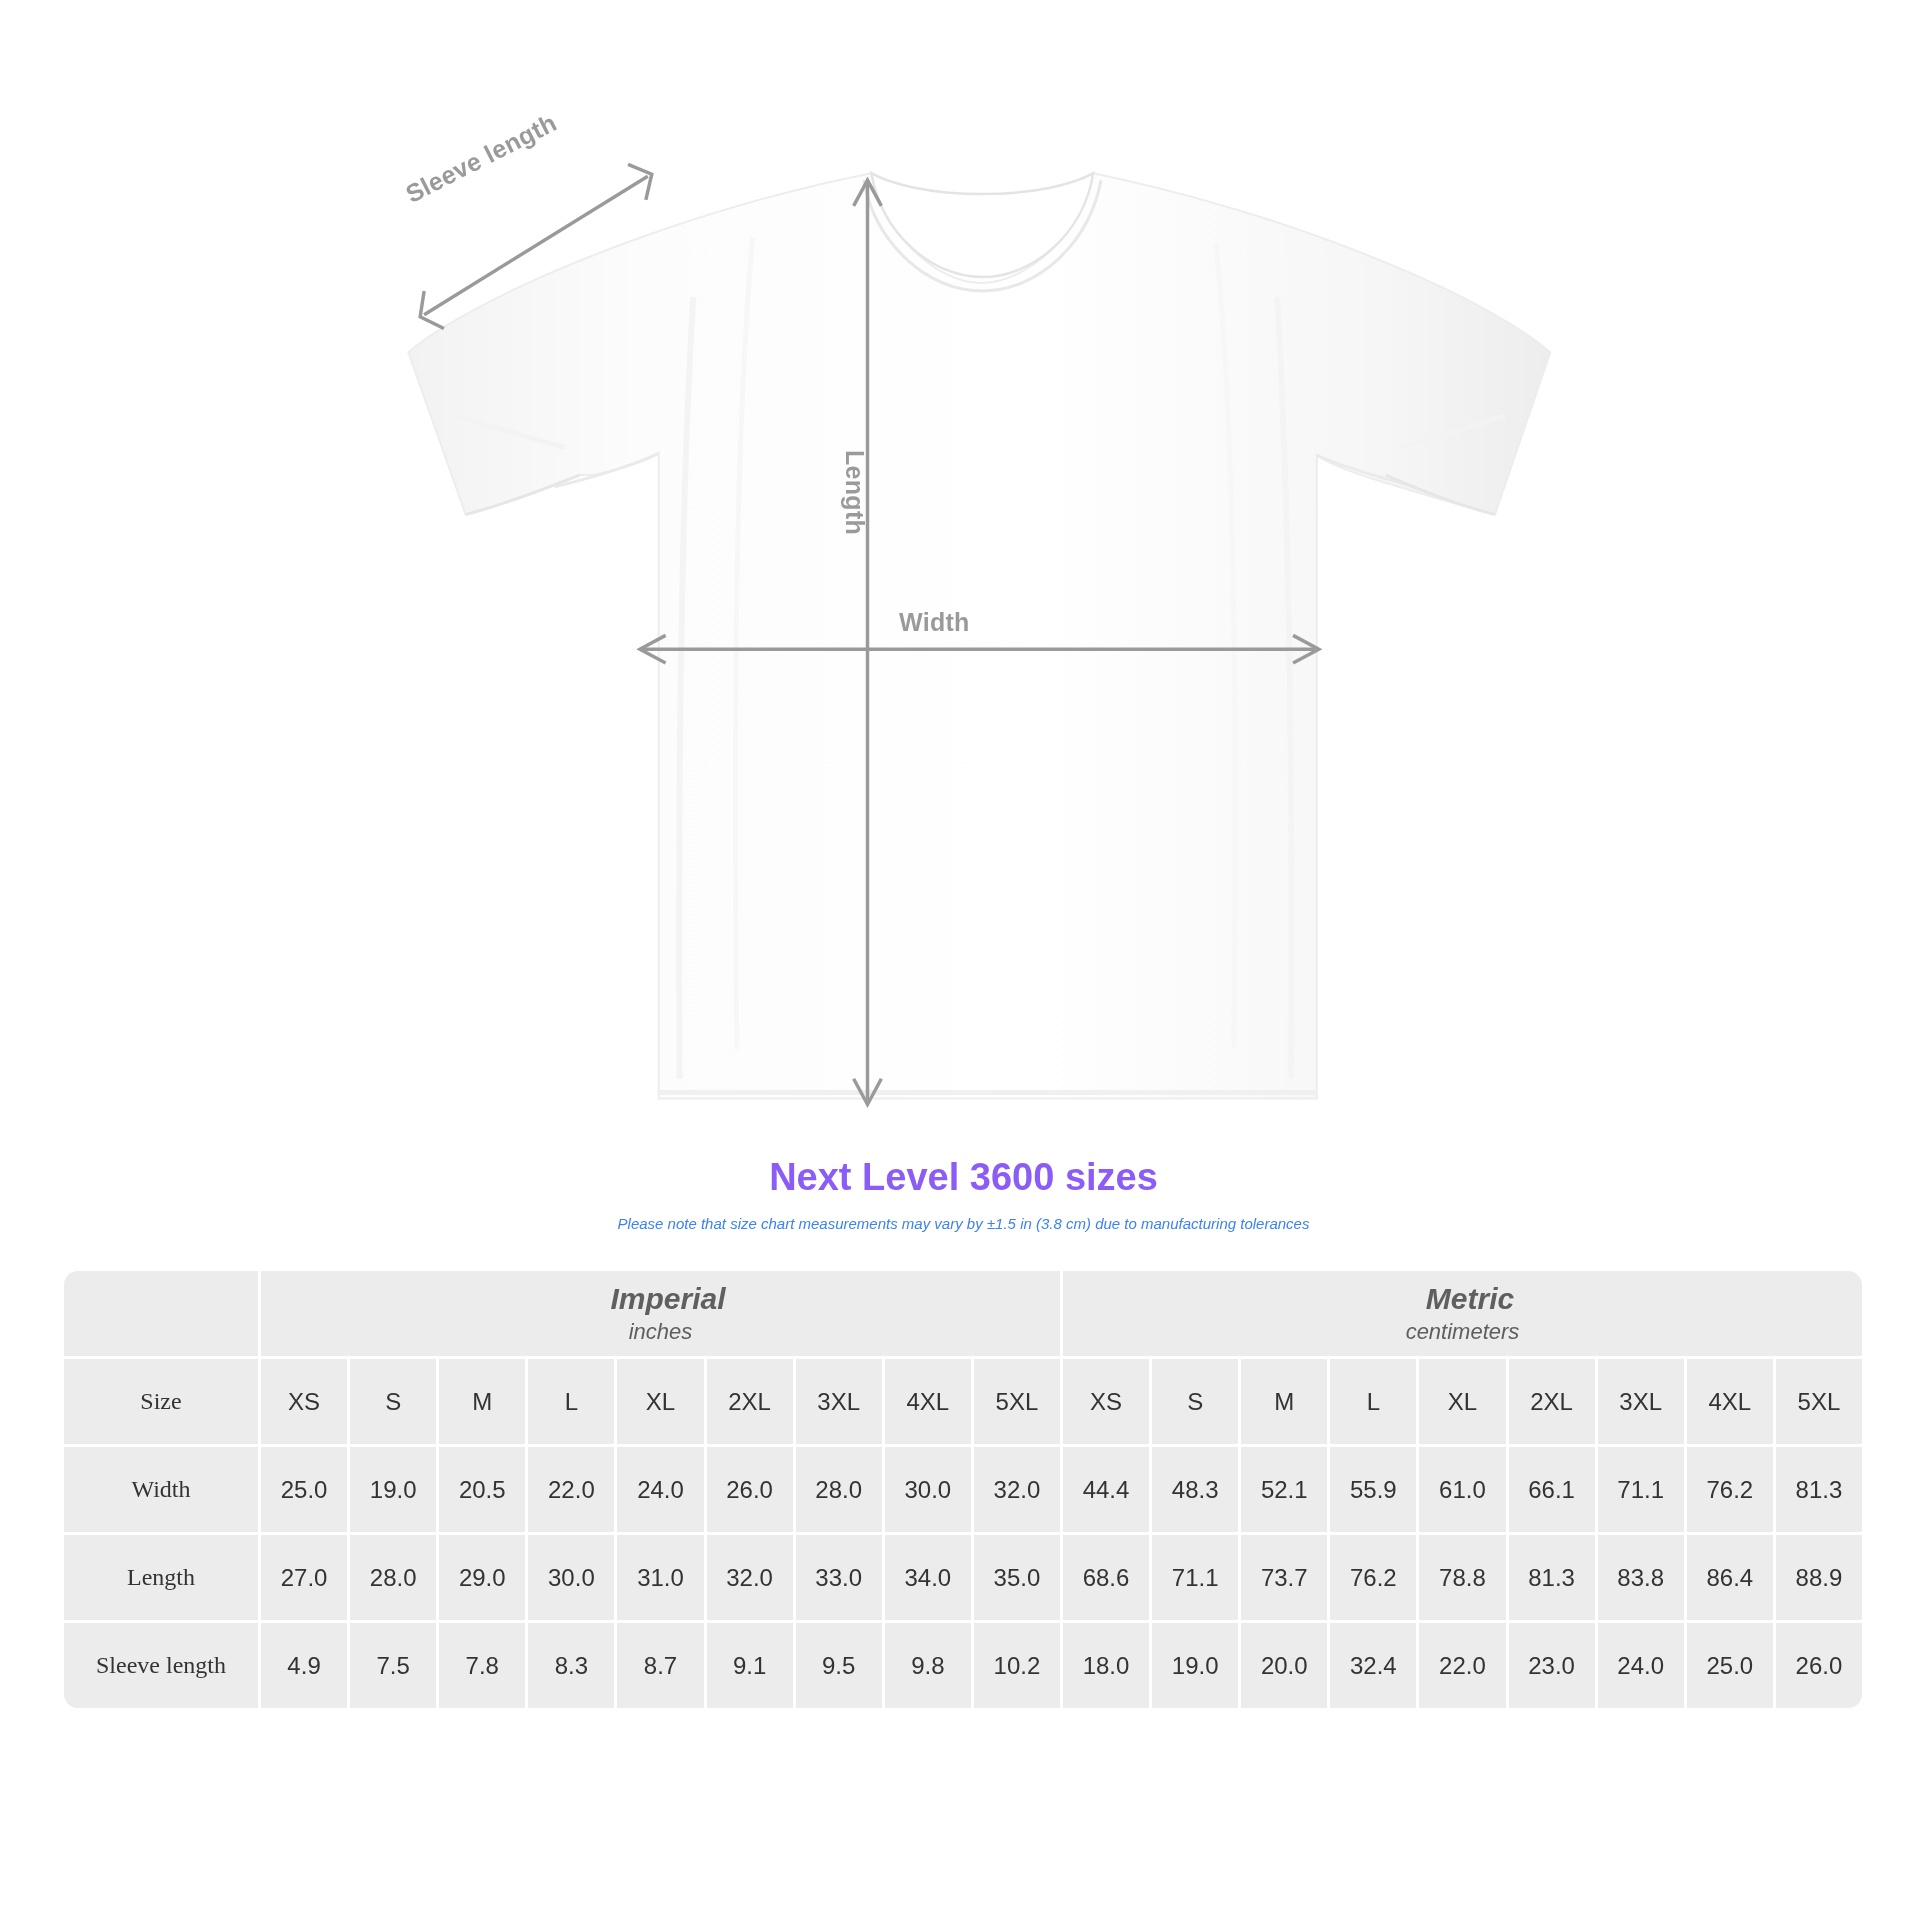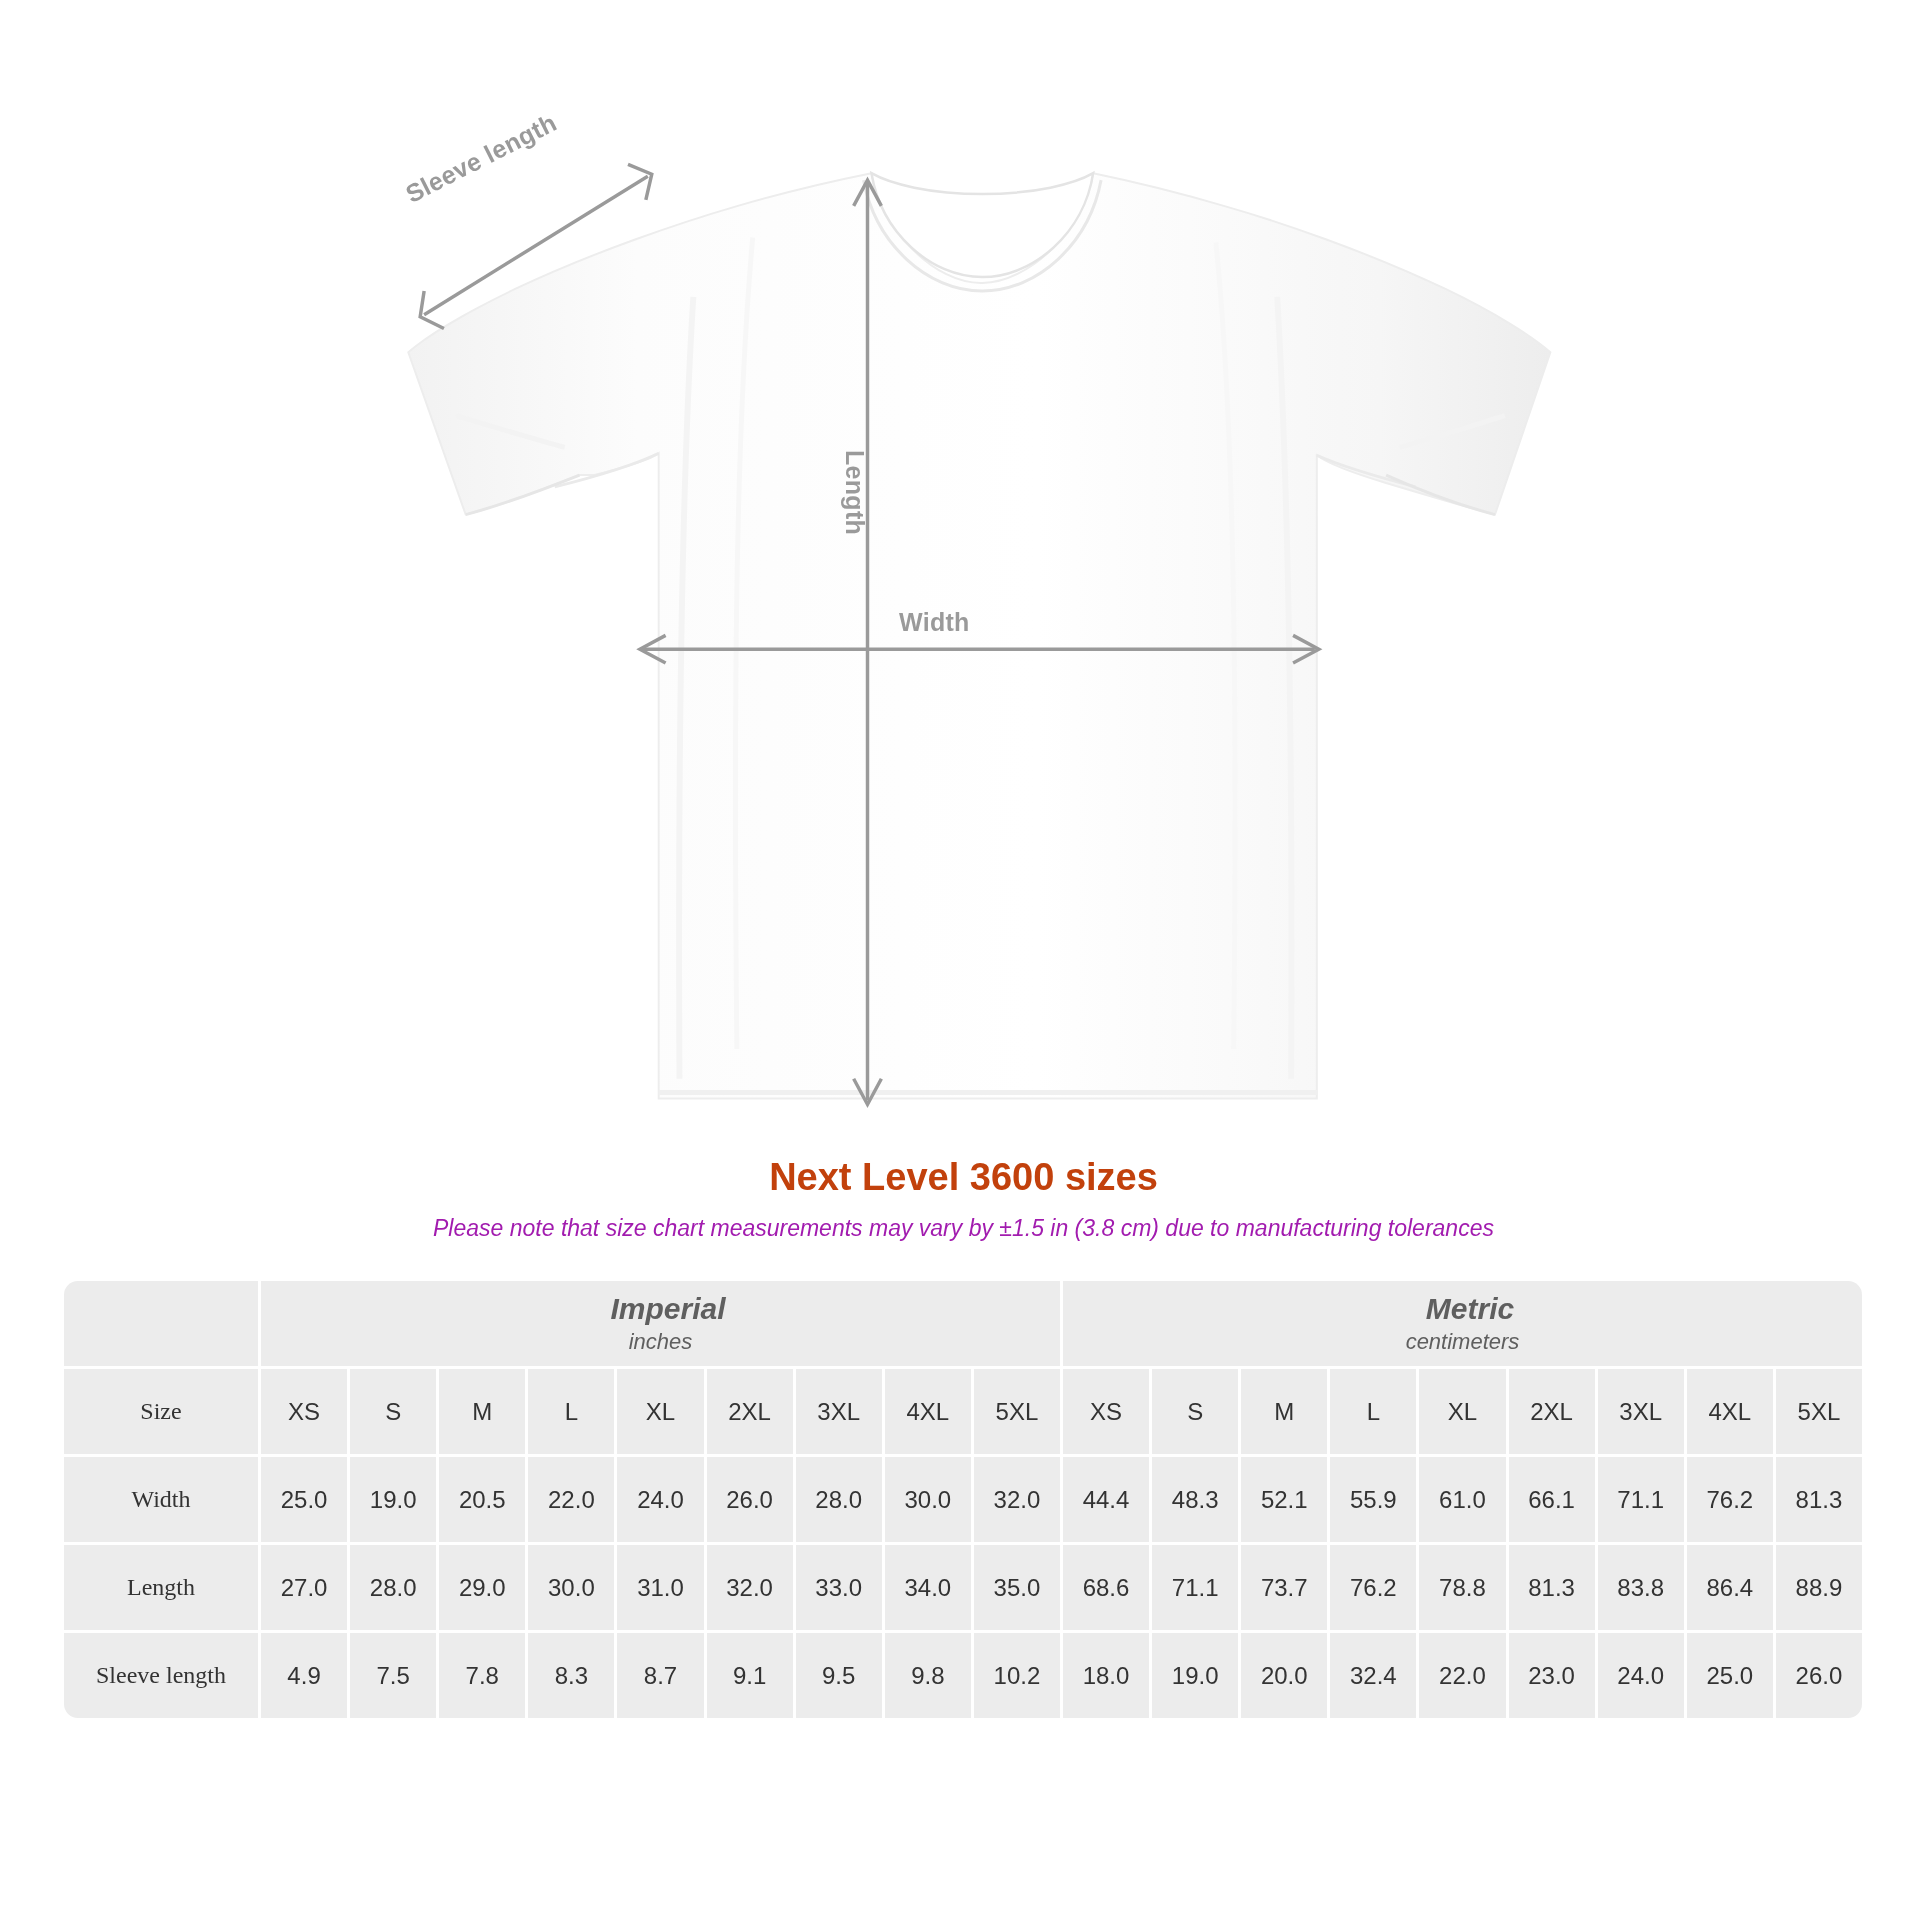--- a/index.html
+++ b/index.html
@@ -59,27 +59,27 @@
   }
 
   
   .title-block {
     text-align: center;
     margin-top: 8px;
   }
   .chart-title {
     font-size: 38px;
     font-weight: bold;
-    color: #c2410c;
+    color: #8b5cf6;
     margin: 0 0 16px 0;
   }
   .chart-note {
-    font-size: 23px;
+    font-size: 15px;
     font-style: italic;
-    color: #a21caf;
+    color: #3b82f6;
     margin: 3px;
   }
 
   
   .table-wrap {
     margin: 36px 61px 0 61px;
   }
   table.size-table {
     border-collapse: separate;
     border-spacing: 3px;

